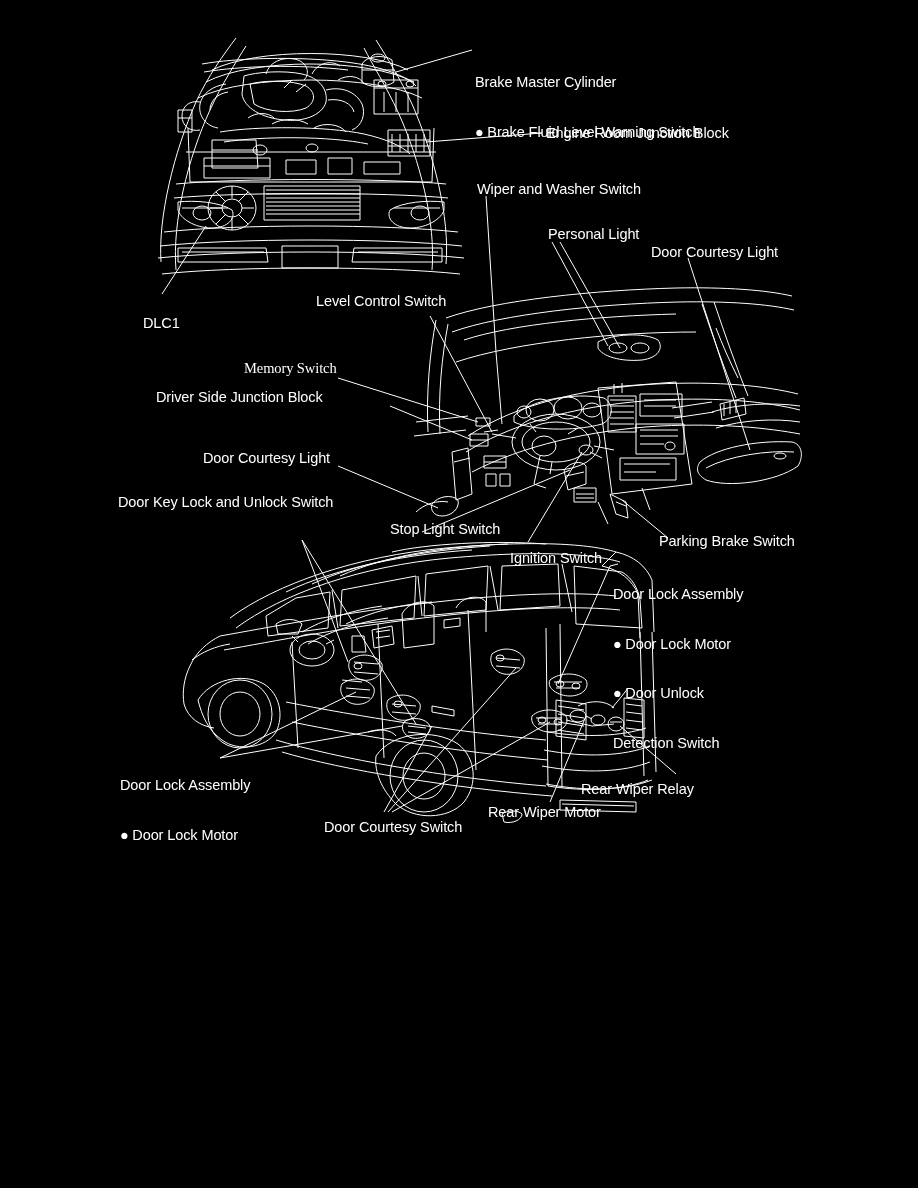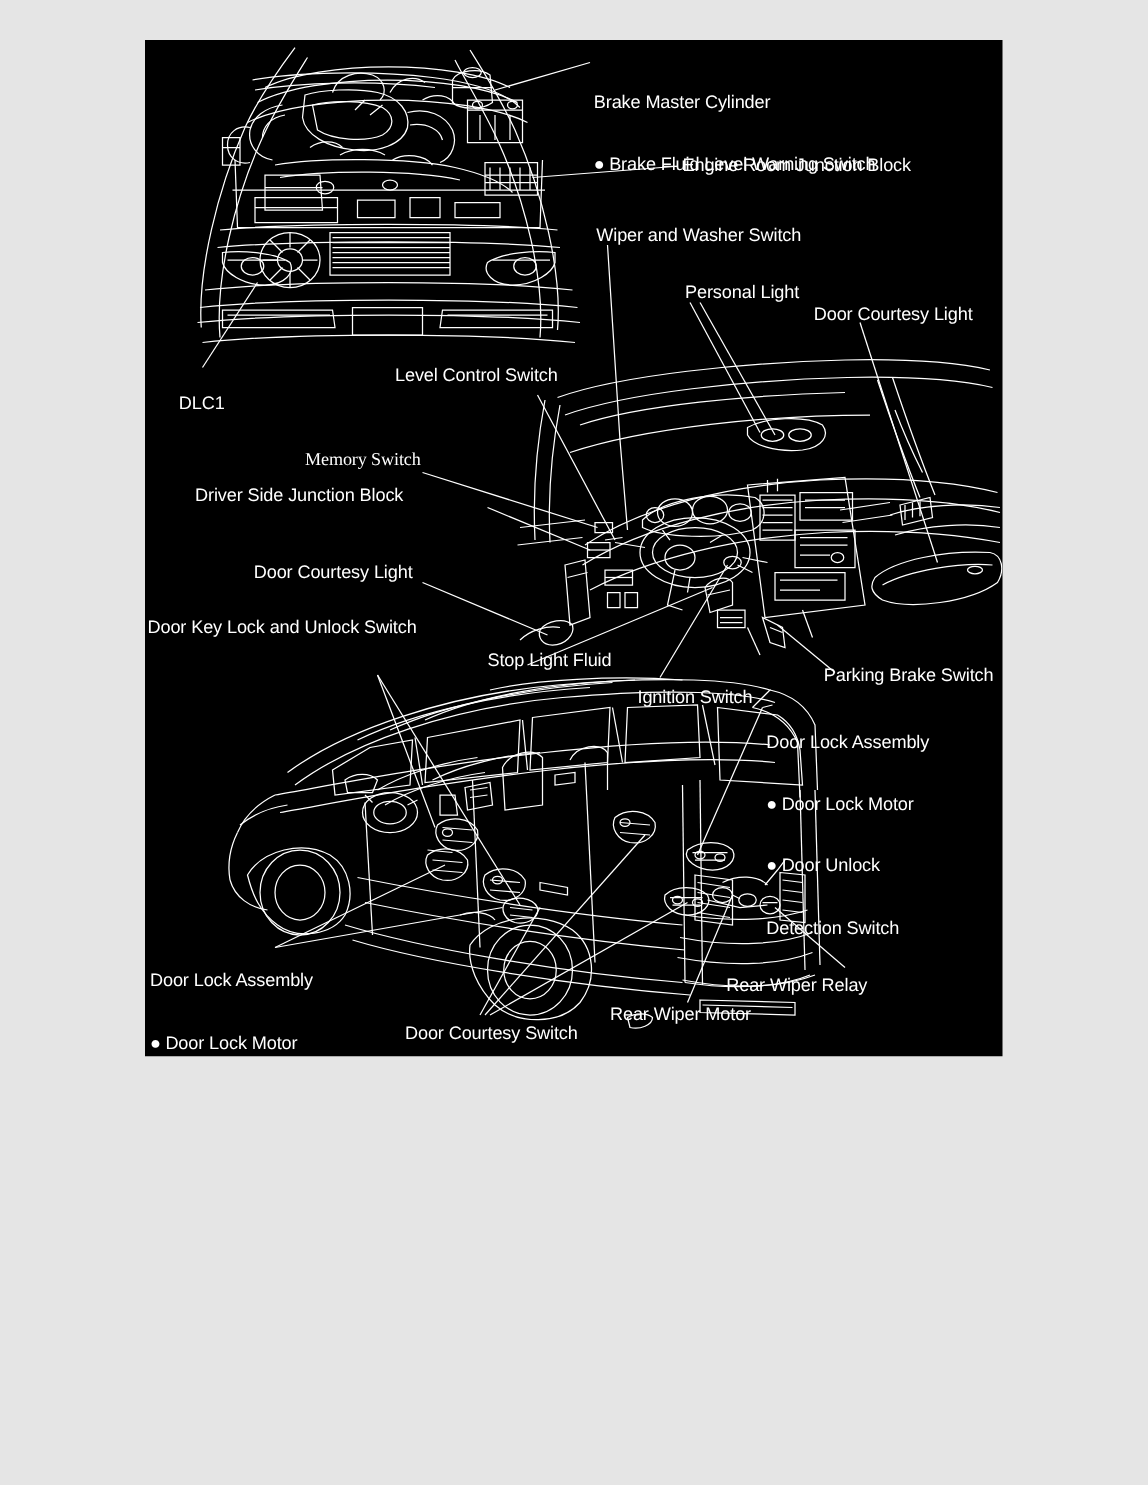--- a/index.html
+++ b/index.html
@@ -1,17 +1,17 @@
 <!DOCTYPE html>
 <html><head>
 <meta charset="utf-8">
 <style>
   html,body{margin:0;padding:0;background:#ffffff;}
   body{width:918px;height:1188px;font-family:"Liberation Sans",sans-serif;overflow:hidden;}
-  #page{position:relative;width:918px;height:1188px;background:#e5e5e5;}
+  #page{position:relative;width:918px;height:1188px;background:#000000;}
   #panel{position:absolute;left:116px;top:32px;width:686px;height:813px;background:#000000;overflow:hidden;}
   .lbl{position:absolute;color:#ffffff;font-family:"Liberation Sans",sans-serif;font-size:14.5px;line-height:16.5px;white-space:pre;letter-spacing:-0.1px;}
   .bullet{display:inline-block;width:0.85em;}
   svg.art{position:absolute;left:0;top:0;width:686px;height:813px;overflow:visible;}
   svg.art path,svg.art line,svg.art polyline,svg.art ellipse,svg.art circle,svg.art rect{fill:none;stroke:#ffffff;stroke-width:1;vector-effect:non-scaling-stroke;}
   .lead{stroke:#ffffff;stroke-width:1.1;fill:none;}
   .thin{stroke-width:0.85;}
 </style>
 </head>
 <body>
@@ -420,21 +420,21 @@
     <div class="lbl" style="left:200px;top:261px;">Level Control Switch</div>
 
     <div class="lbl" style="left:128px;top:328px;font-family:Liberation Serif, serif;">Memory Switch</div>
 
     <div class="lbl" style="left:27px;top:357px;margin-left:13px;">Driver Side Junction Block</div>
 
     <div class="lbl" style="left:87px;top:418px;">Door Courtesy Light</div>
 
     <div class="lbl" style="left:2px;top:462px;">Door Key Lock and Unlock Switch</div>
 
-    <div class="lbl" style="left:274px;top:489px;">Stop Light Fluid</div>
+    <div class="lbl" style="left:274px;top:489px;">Stop Light Switch</div>
 
     <div class="lbl" style="left:394px;top:502px;margin-top:16px;">Ignition Switch</div>
 
     <div class="lbl" style="left:543px;top:501px;">Parking Brake Switch</div>
 
     <div class="lbl" style="left:497px;top:521px;">
       <div>Door Lock Assembly</div>
       <div><span class="bullet">●</span><span>Door Lock Motor</span></div>
       <div><span class="bullet">●</span><span>Door Unlock</span></div>
       <div>Detection Switch</div>

